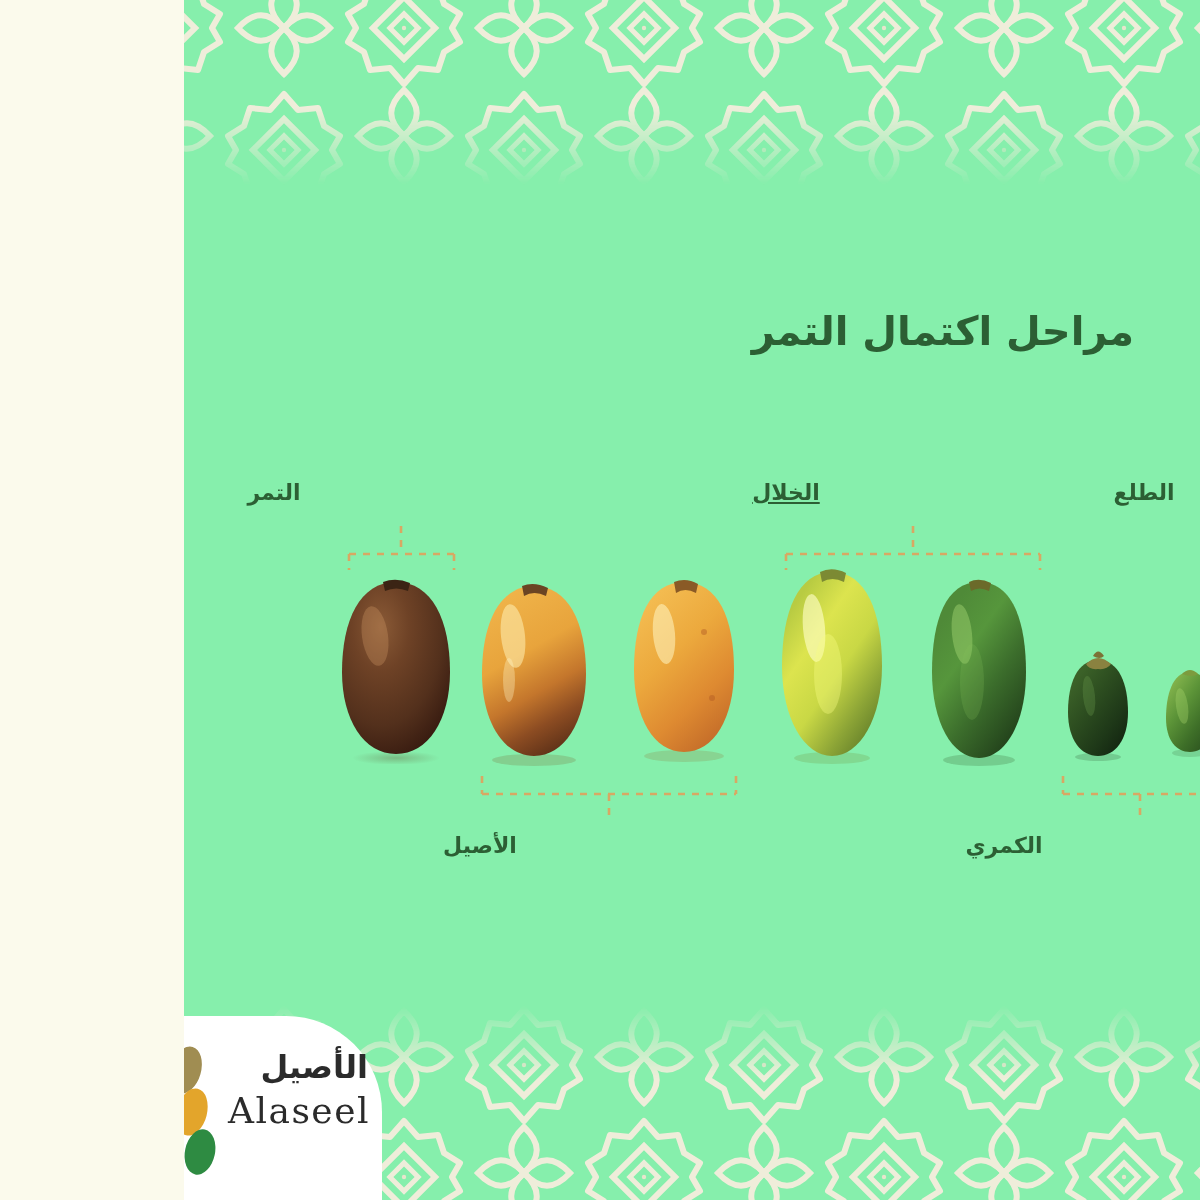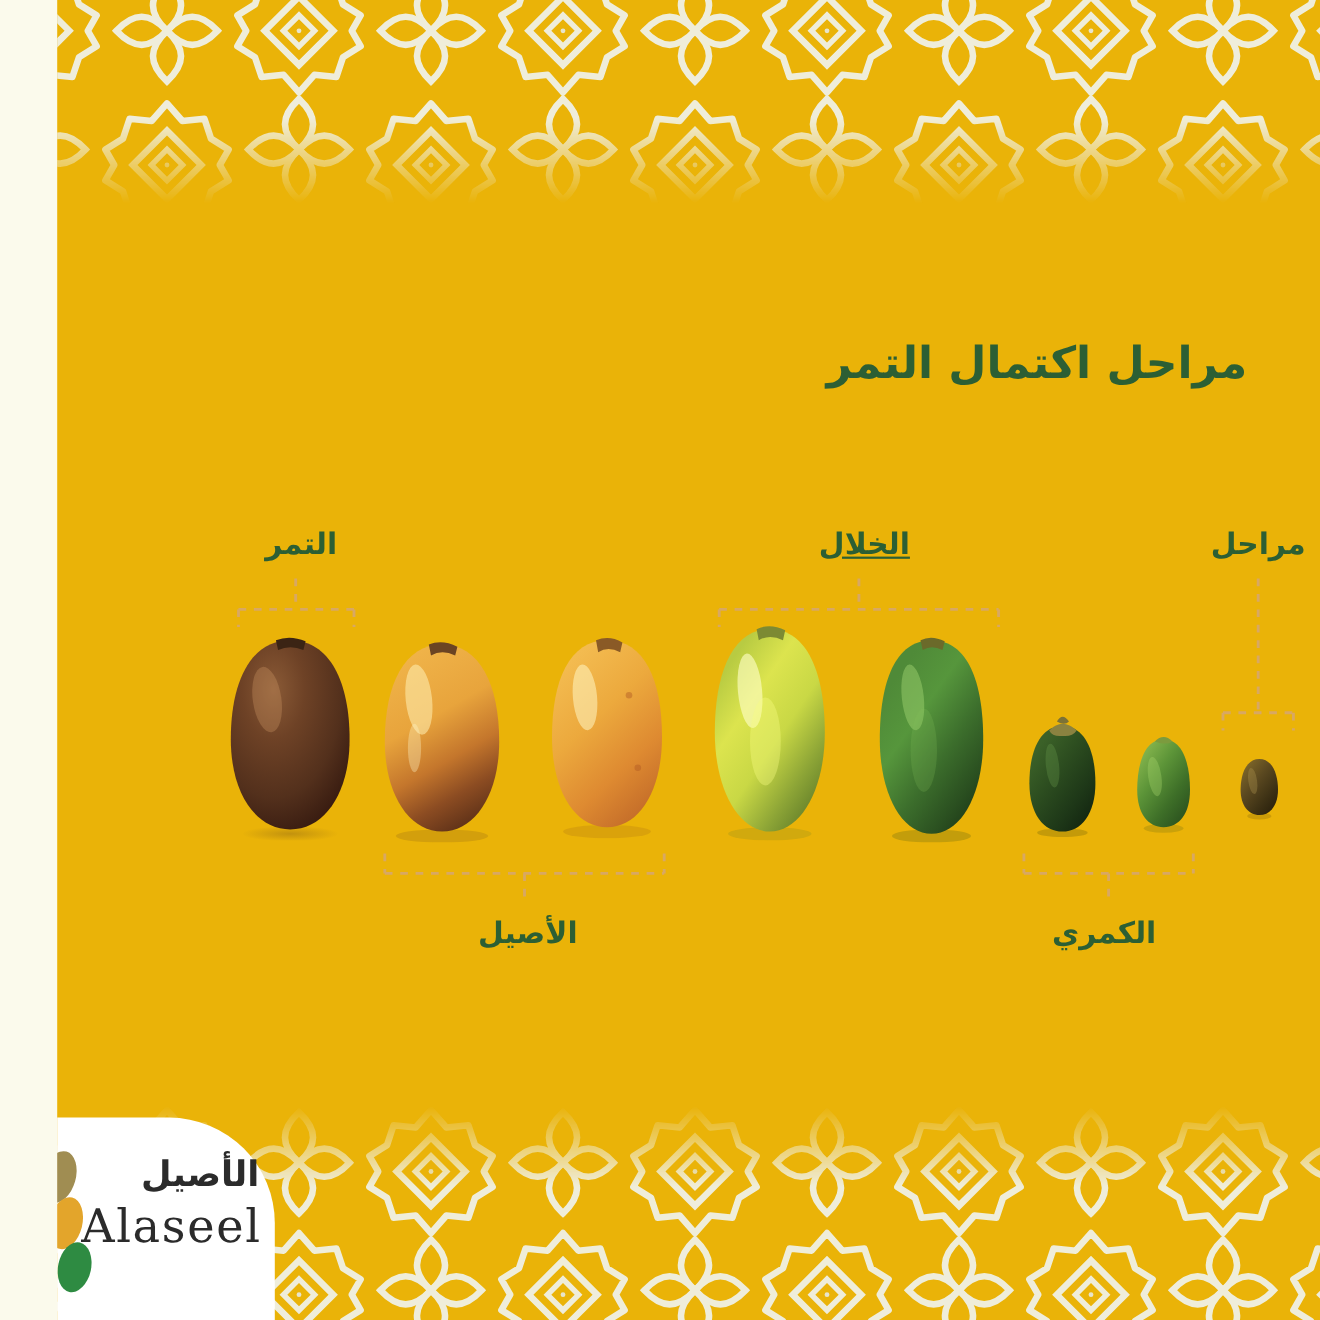--- a/index.html
+++ b/index.html
@@ -7,23 +7,23 @@
   html,body { width:1200px; height:1200px; }
   body {
     font-family: "DejaVu Sans", "Liberation Sans", sans-serif;
     background: #FBFAEC;
     overflow: hidden;
     position: relative;
   }
 
   #stage {
     position: relative;
-    width: 1148px;
+    width: 1016px;
     height: 1200px;
-    background: #eab308;
+    background: #86efac;
     overflow: hidden;
   }
 
   
   .pattern-band {
     position: absolute;
     left: 0;
     width: 1200px;
     pointer-events: none;
   }
@@ -47,21 +47,21 @@
     color: #2C5F34;
     letter-spacing: 0px;
     line-height: 1.25;
     direction: rtl;
     white-space: nowrap;
   }
 
   
   .stage-label {
     position: absolute;
-    font-size: 27px;
+    font-size: 22px;
     font-weight: 700;
     color: #2C5F34;
     direction: rtl;
     white-space: nowrap;
     transform: translateX(50%);
     text-align: right;
   }
 
   
   .bracket { position:absolute; pointer-events:none; }
@@ -97,21 +97,21 @@
     font-size: 32px;
     color: #2B2B2B;
     direction: rtl;
     letter-spacing: 1px;
     font-weight: 700;
   }
   #logo-wordmark-en {
     position: absolute;
     right: 2px;
     top: 48px;
-    font-size: 42px;
+    font-size: 36px;
     color: #2B2B2B;
     direction: ltr;
     letter-spacing: 1.5px;
     font-family: "DejaVu Serif", "Liberation Serif", serif;
     font-weight: 400;
   }
   #logo-mark { position:absolute; left:-44px; top:0px; }
 </style>
 </head>
 <body>
@@ -418,21 +418,21 @@
         <line x1="7" y1="4" x2="7" y2="22"></line>
         <line x1="161" y1="4" x2="161" y2="22"></line>
         <line x1="7" y1="22" x2="161" y2="22"></line>
         <line x1="84" y1="22" x2="84" y2="46"></line>
       </g>
     </svg>
   </div>
 
   <div class="stage-label" style="right:926px; top:480px;">التمر</div>
   <div class="stage-label" style="right:414px; top:480px;text-decoration:underline;">الخلال</div>
-  <div class="stage-label" style="right:56px;  top:480px;">مراحل</div>
+  <div class="stage-label" style="right:56px;  top:480px;">الطلع</div>
   <div class="stage-label" style="right:720px; top:833px;">الأصيل</div>
   <div class="stage-label" style="right:196px; top:833px;margin-left:44px;">الكمري</div>
 
   <div id="logo-card">
     <div id="logo-inner">
 
       <div id="logo-mark">
         <svg width="78" height="136" viewBox="0 0 78 136" xmlns="http://www.w3.org/2000/svg">
 
           <path d="M16,8 C12,40 14,78 30,128" stroke="#B9A26A" stroke-width="4.2" fill="none" stroke-linecap="round"></path>

